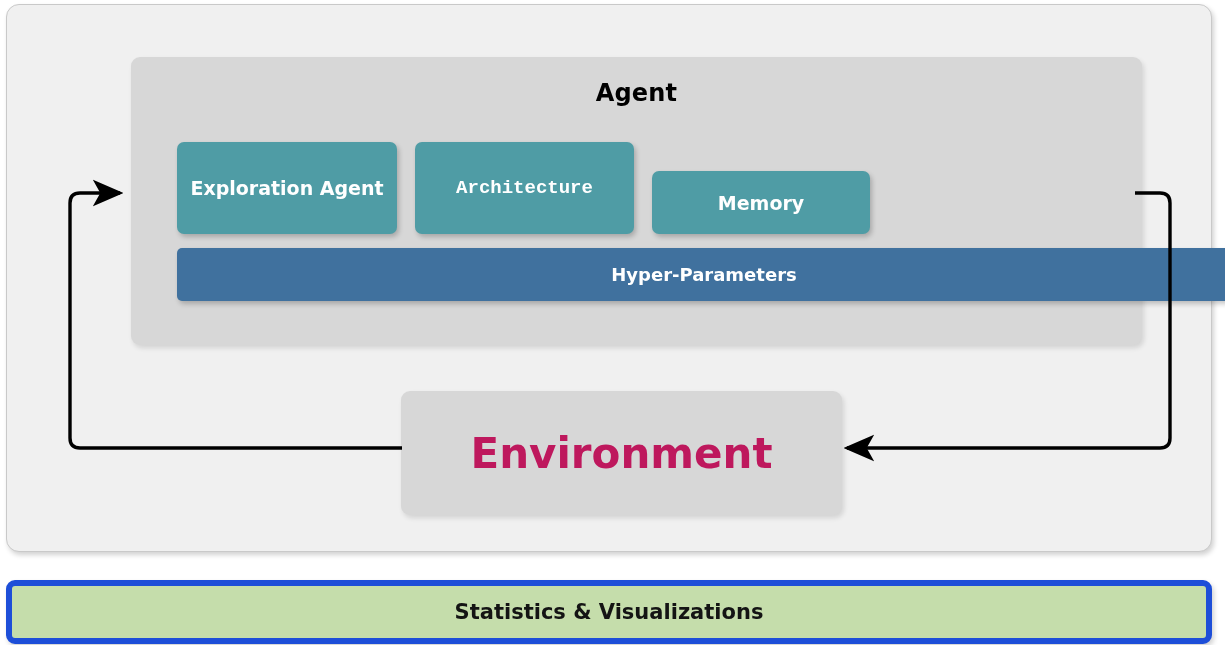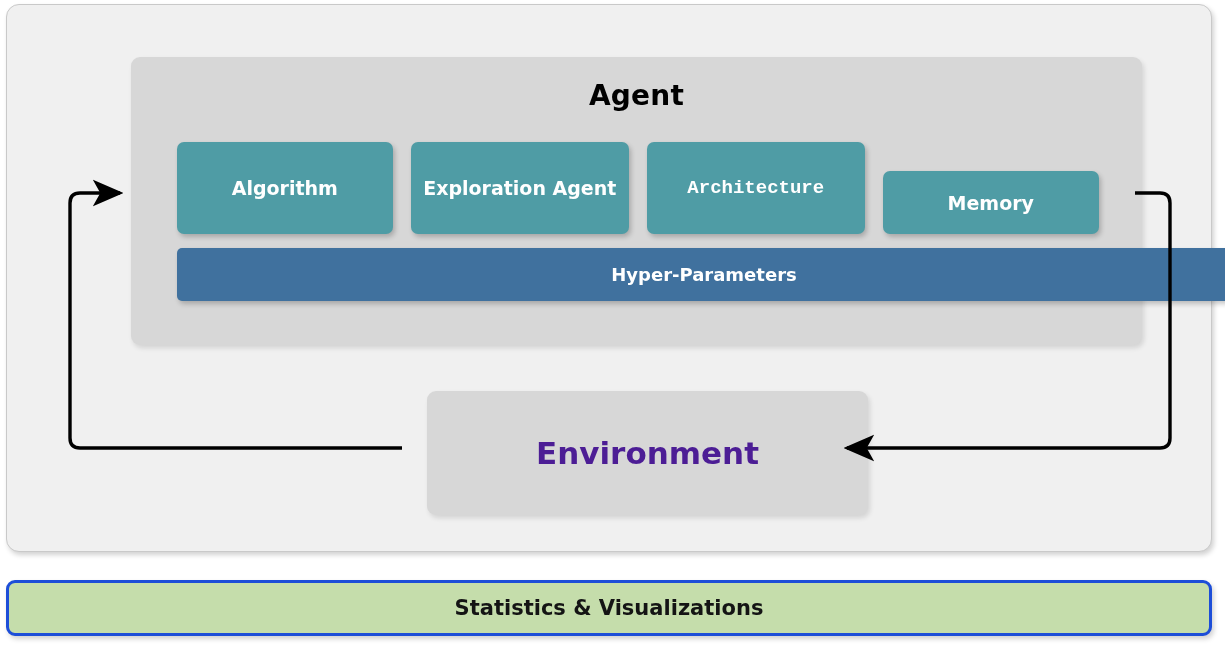--- a/index.html
+++ b/index.html
@@ -40,21 +40,21 @@
     border-radius: 9px;
     box-sizing: border-box;
     box-shadow: 2px 3px 5px rgba(0,0,0,0.12);
   }
   #agent-title {
     position: absolute;
     left: 0;
     top: 22px;
     width: 100%;
     text-align: center;
-    font-size: 28px;
+    font-size: 24px;
     font-weight: bold;
     color: #000000;
     letter-spacing: 0.2px;
   }
 
   
   #component-row {
     position: absolute;
     left: 46px;
     top: 85px;
@@ -95,55 +95,55 @@
     color: #ffffff;
     font-size: 18px;
     font-weight: bold;
     box-shadow: 2px 3px 5px rgba(0,0,0,0.22);
     box-sizing: border-box;
   }
 
   
   #environment-box {
     position: absolute;
-    left: 420px;
+    left: 394px;
     top: 386px;
     width: 441px;
     height: 124px;
     background: #d7d7d7;
     border-radius: 9px;
     display: flex;
     align-items: center;
     justify-content: center;
-    font-size: 31px;
+    font-size: 42px;
     font-weight: bold;
-    color: #4c1d95;
+    color: #be185d;
     box-sizing: border-box;
     box-shadow: 2px 3px 5px rgba(0,0,0,0.12);
   }
 
   
   #loop-arrows {
     position: absolute;
     left: 0;
     top: 0;
     width: 1225px;
     height: 645px;
     pointer-events: none;
   }
 
   
   #statistics-bar {
     position: absolute;
     left: 6px;
     top: 580px;
     width: 1206px;
-    height: 56px;
+    height: 64px;
     background: #c5ddab;
-    border: 3px solid #1d4ed8;
+    border: 6px solid #1d4ed8;
     border-radius: 9px;
     display: flex;
     align-items: center;
     justify-content: center;
     font-size: 21px;
     font-weight: bold;
     color: #141414;
     box-sizing: border-box;
     box-shadow: 2px 3px 5px rgba(0,0,0,0.18);
   }
@@ -151,21 +151,20 @@
 </head>
 <body>
 
 <div id="system-panel">
 
   <div id="agent-panel">
 
     <div id="agent-title">Agent</div>
 
     <div id="component-row">
-      <div class="component-box w-algorithm">Algorithm</div>
       <div class="component-box w-exploration">Exploration Agent</div>
       <div class="component-box w-architecture">Architecture</div>
       <div class="component-box w-memory">Memory</div>
     </div>
 
     <div id="hyper-parameters-bar">Hyper-Parameters</div>
   </div>
 
   <div id="environment-box">Environment</div>
 

